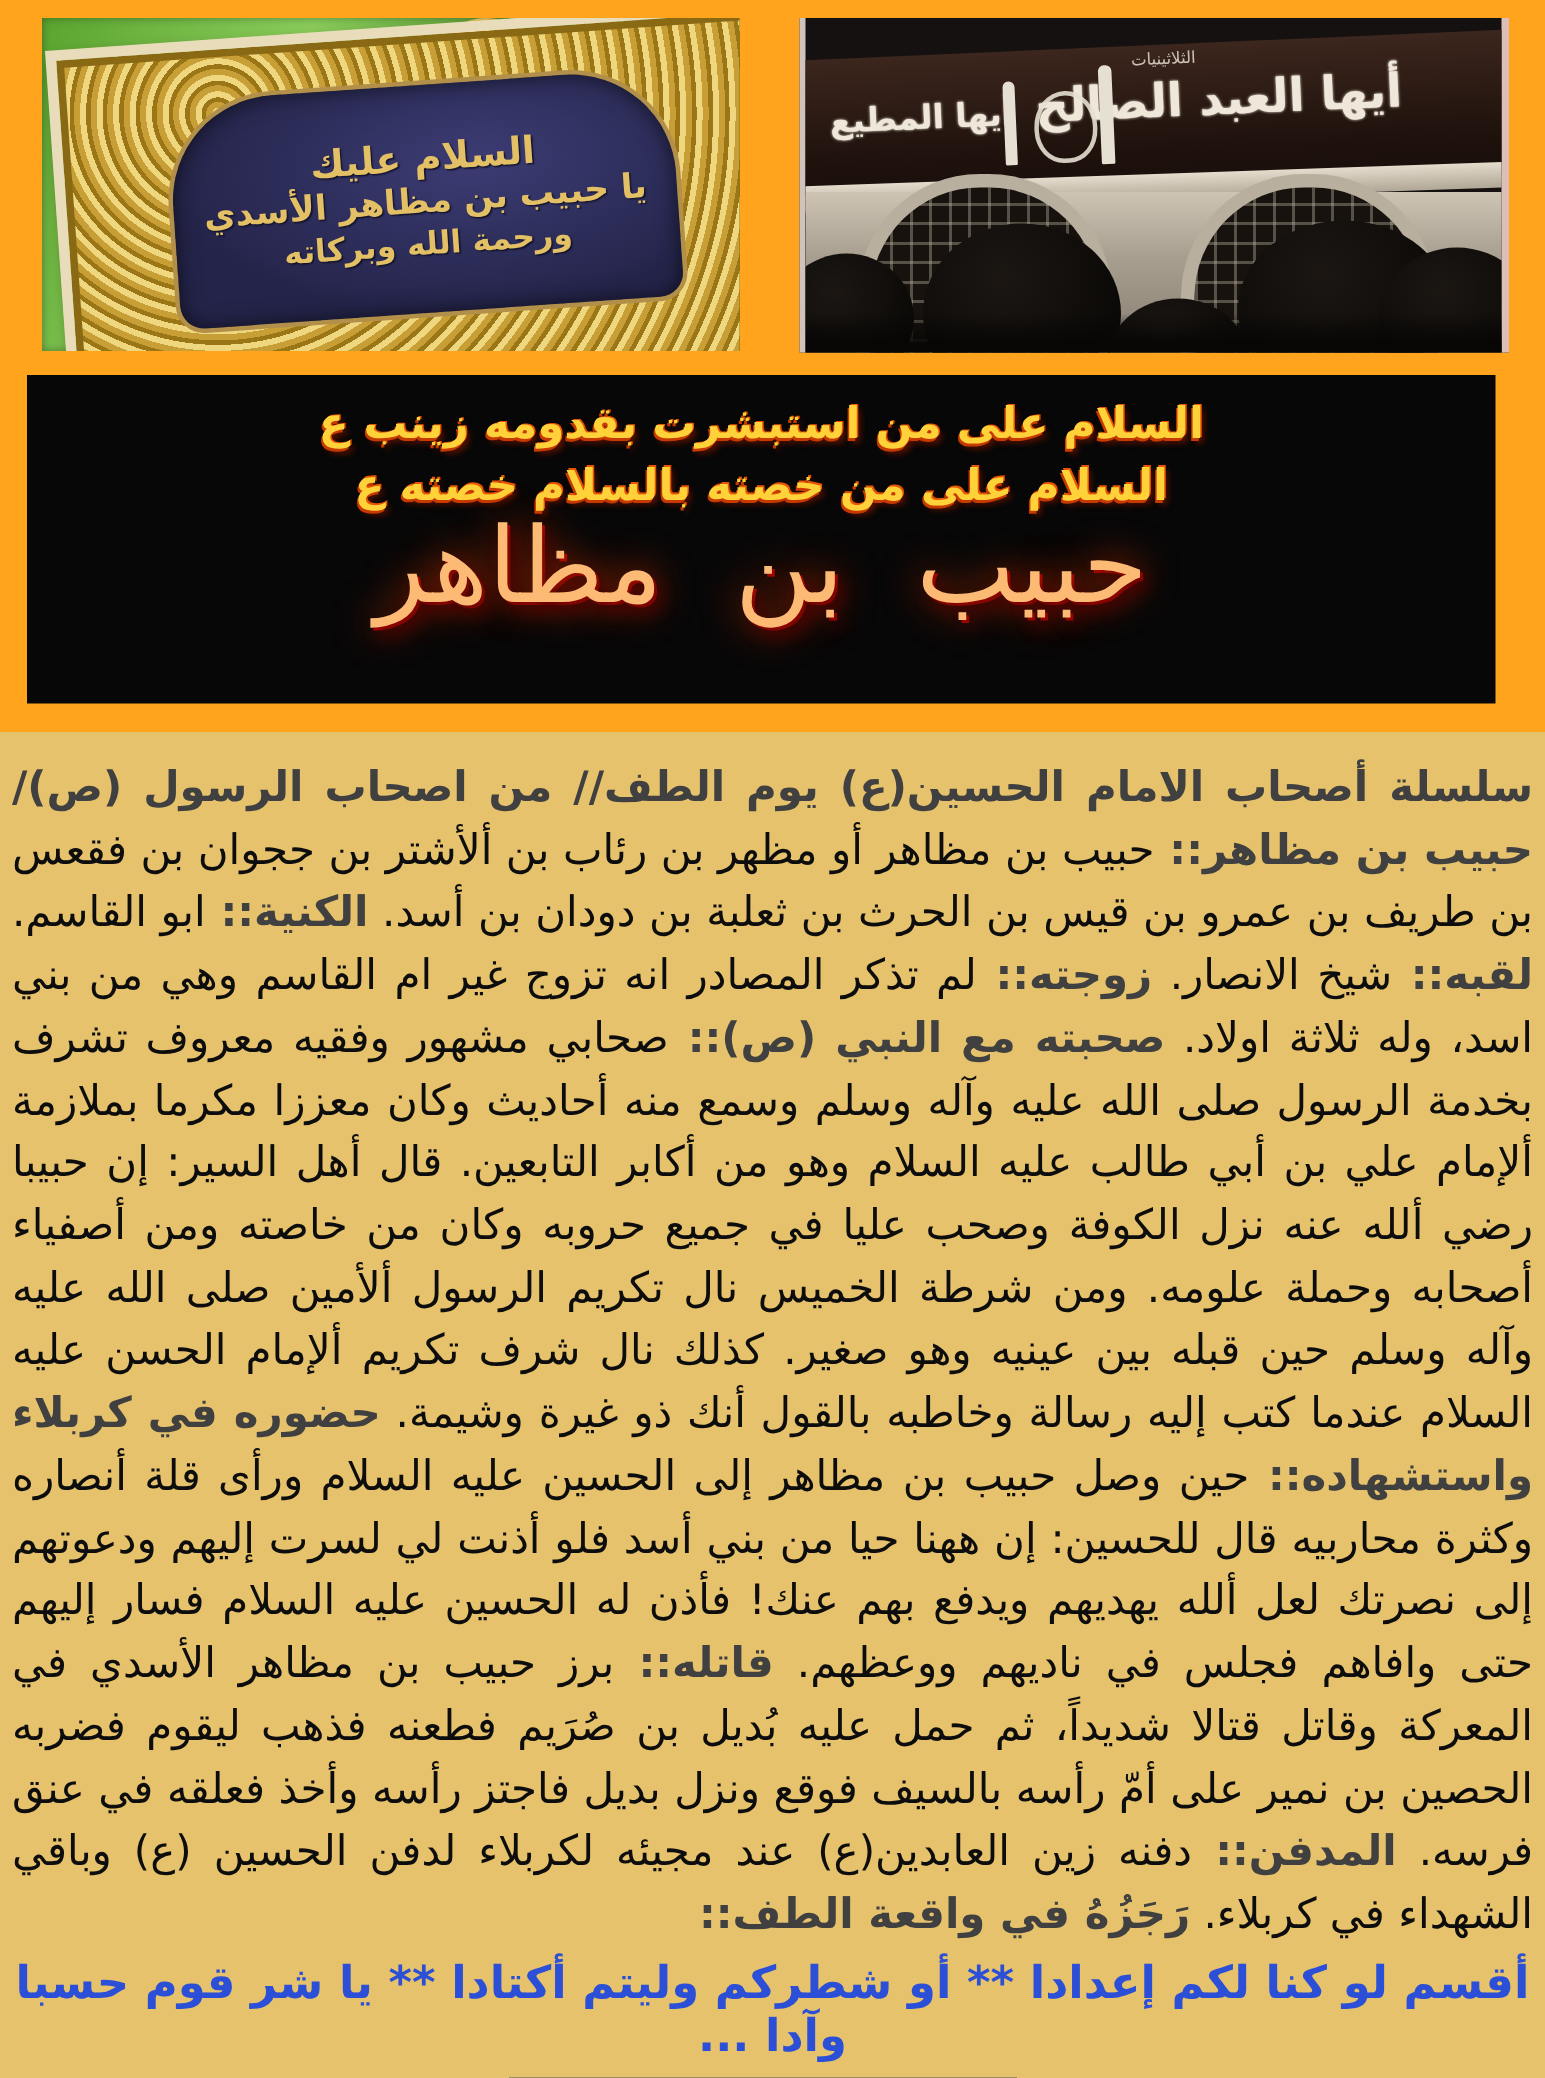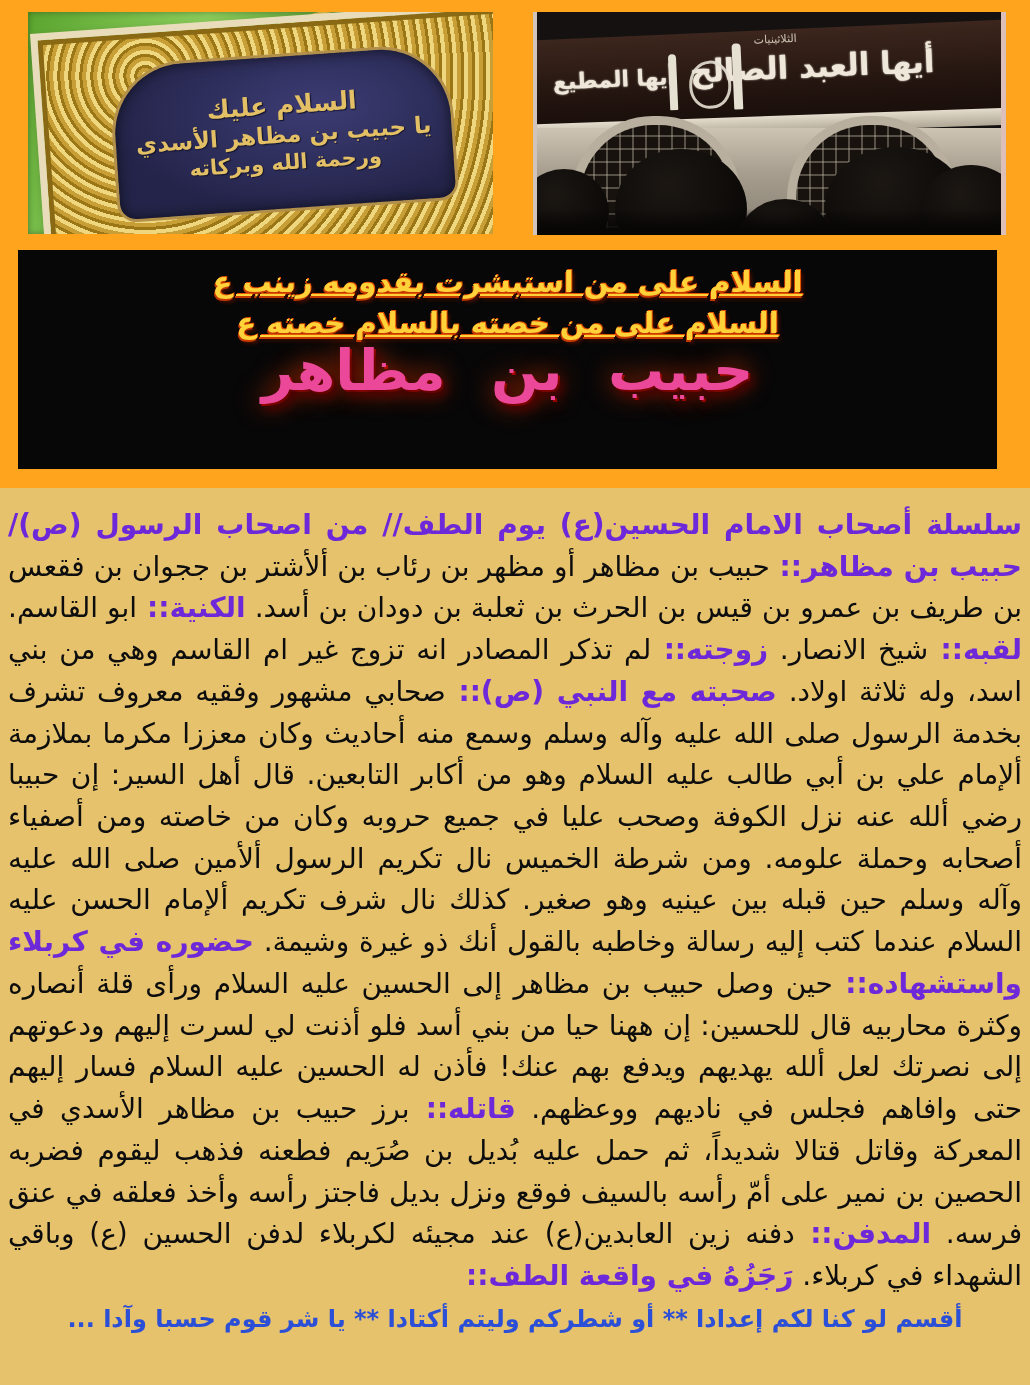--- a/index.html
+++ b/index.html
@@ -82,40 +82,40 @@
   .crowd-bar{position:absolute;left:0;right:0;bottom:0;height:26px;background:linear-gradient(transparent,#070605 80%);}
 
   
   .banner{
     position:absolute;top:250px;left:18px;width:979px;height:219px;background:#070707;
     display:flex;flex-direction:column;align-items:center;padding-top:9px;box-sizing:border-box;
   }
   .sal{
     font-size:29px;line-height:1.16;font-weight:bold;color:#ffd23a;
     text-shadow:-1px 2px 0 #c63a00,1px -1px 0 #e85500,2px 3px 4px #5f1300;
-    margin-top:7px;white-space:nowrap;text-decoration:underline;
+    margin-top:7px;white-space:nowrap;
   }
   .banner-title{
-    margin-top:4px;font-size:56px;line-height:.95;font-weight:700;color:#ec4899;word-spacing:26px;
+    margin-top:4px;font-size:70px;line-height:.95;font-weight:400;color:#fdba74;word-spacing:26px;
     text-shadow:5px 6px 10px #4d0000,0 0 26px rgba(255,64,0,.75),2px 2px 0 #a30000;
     white-space:nowrap;
   }
 
   
   .body-zone{
     position:absolute;top:488px;left:0;width:1030px;height:897px;background:#e6c26d;
     padding:16px 8px 0;box-sizing:border-box;
   }
   .article{
     direction:rtl;text-align:justify;font-size:28px;line-height:1.49;color:#0d0d0d;
   }
-  .run-red{color:#6d28d9;font-weight:bold;}
+  .run-red{color:#404040;font-weight:bold;}
   .run-black{color:#0d0d0d;}
   .verse{
-    direction:rtl;text-align:center;font-size:24px;font-weight:bold;color:#2b4fd6;margin-top:8px;
+    direction:rtl;text-align:center;font-size:30px;font-weight:bold;color:#2b4fd6;margin-top:8px;
   }
 </style>
 </head>
 <body>
 
 <div class="page">
 
   <div class="header">
 
     <div class="photo-left">

